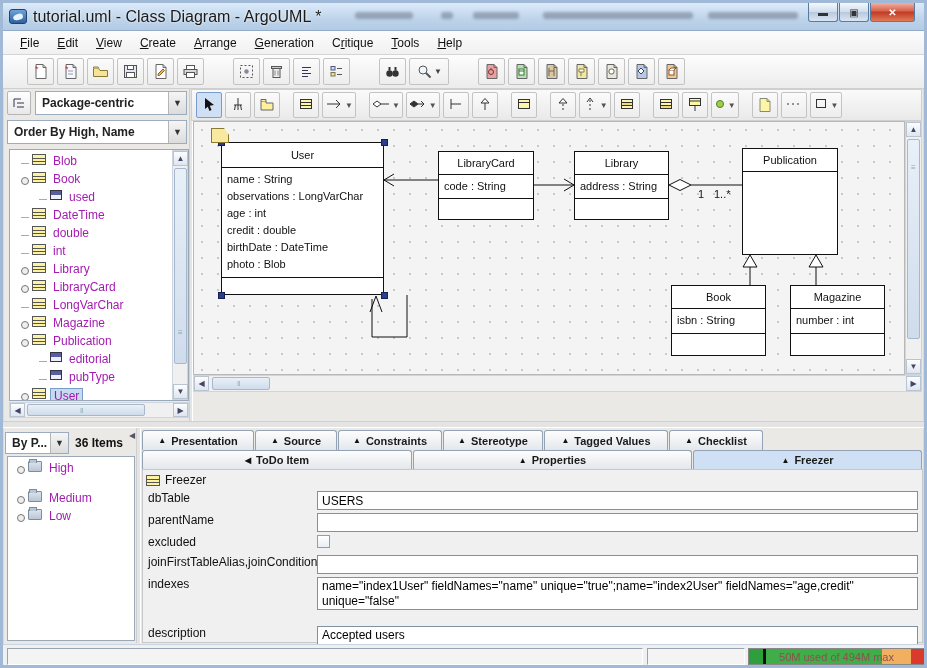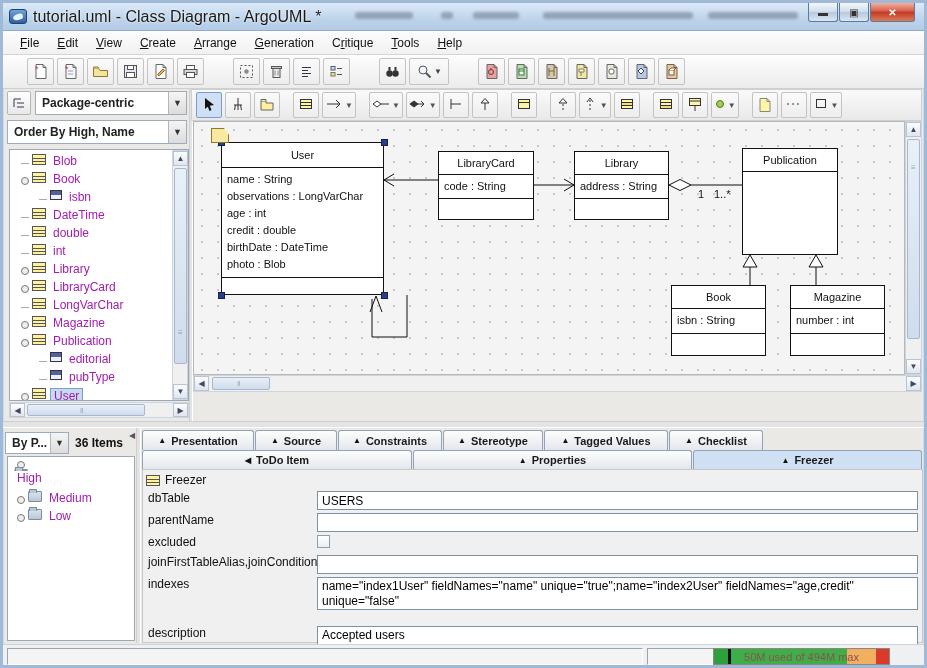--- a/index.html
+++ b/index.html
@@ -340,21 +340,21 @@
             <span class="circ"></span>
           </span>
           <span class="ticon classicon" style="margin-right: 4px;"></span>
           <span class="tlabel">Book</span>
         </div>
         <div class="trow" style="padding-left: 18px;">
           <span class="texp">
             <span class="dash"></span>
           </span>
           <span class="ticon attricon" style="margin-right: 4px;"></span>
-          <span class="tlabel">isbn</span>
+          <span class="tlabel">used</span>
         </div>
         <div class="trow" style="padding-left: 0px;">
           <span class="texp">
             <span class="dash"></span>
           </span>
           <span class="ticon classicon" style="margin-right: 4px;"></span>
           <span class="tlabel">DateTime</span>
         </div>
         <div class="trow" style="padding-left: 0px;">
           <span class="texp">
@@ -662,21 +662,21 @@
   <div class="todo-head">
     <div class="combo" style="position:relative;left:0;top:0;width:64px;height:22px">
       <span class="ctext">By P...</span>
       <span class="carrow">▼</span>
     </div>
     <span class="count-label">36 Items</span>
   </div>
 
   <div class="tree-box" style="left:4px;top:453px;width:128px;height:185px">
     <div id="todo-tree" style="padding:4px 0 0 6px">
-        <div class="trow" style="padding-left: 0px; flex-direction: column;">
+        <div class="trow" style="padding-left: 0px;">
           <span class="texp">
             <span class="circ"></span>
           </span>
           <span class="ticon foldericon" style="margin-right: 4px;"></span>
           <span class="tlabel">High</span>
         </div>
         <div class="trow" style="padding-left: 0px; margin-top: 12px;">
           <span class="texp">
             <span class="circ"></span>
           </span>
@@ -763,21 +763,21 @@
     </div>
     <div class="prow" style="top:156px">
       <span class="plabel">description</span>
       <textarea class="parea" style="height: 29px;">Accepted users</textarea>
     </div>
   </div>
 
   <div class="statusbar">
     <div class="scell" style="left:4px;width:636px"></div>
     <div class="scell" style="left:644px;width:98px"></div>
-    <div class="mem" style="left:710px;width:177px">
+    <div class="mem" style="left:745px;width:177px">
       <div class="seg" style="left:0;width:14px;background:#2f9e3c"></div>
       <div class="seg" style="left:14px;width:3px;background:#111"></div>
       <div class="seg" style="left:17px;width:116px;background:#3fae49"></div>
       <div class="seg" style="left:133px;width:29px;background:#f0b060"></div>
       <div class="seg" style="left:162px;width:15px;background:#d93a2b"></div>
       <div class="memtext">50M used of 494M max</div>
     </div>
   </div>
 
 </div>

